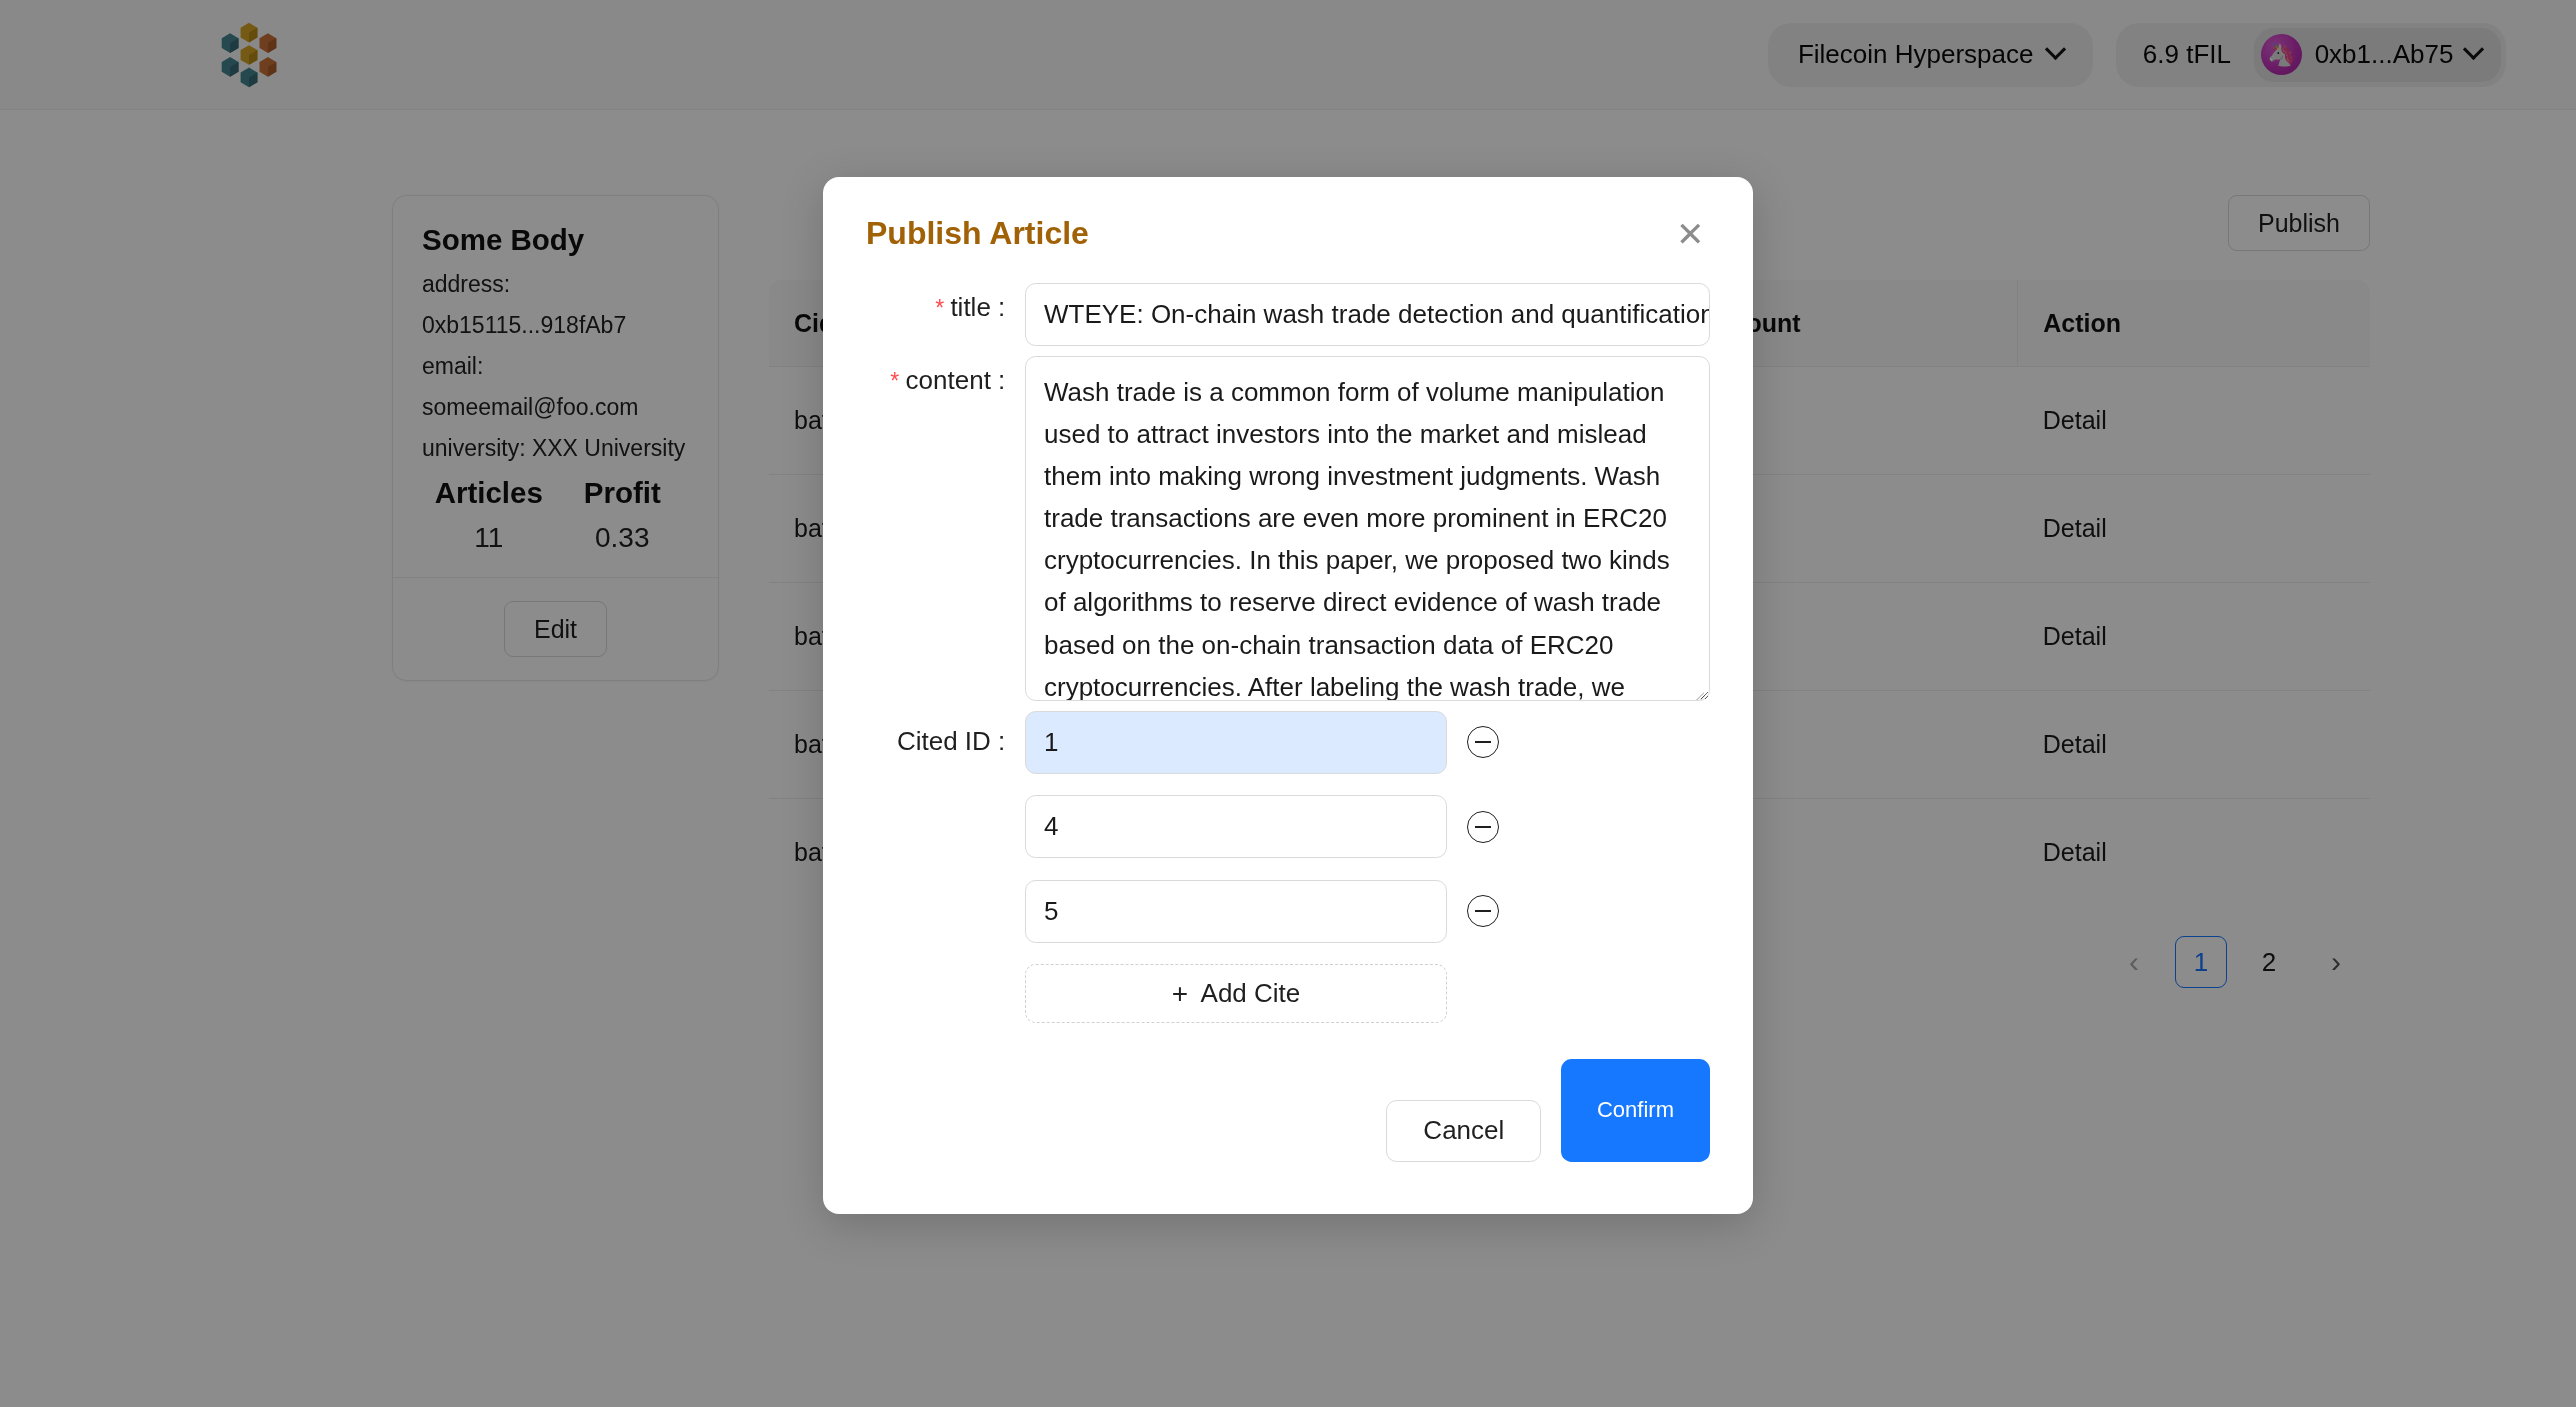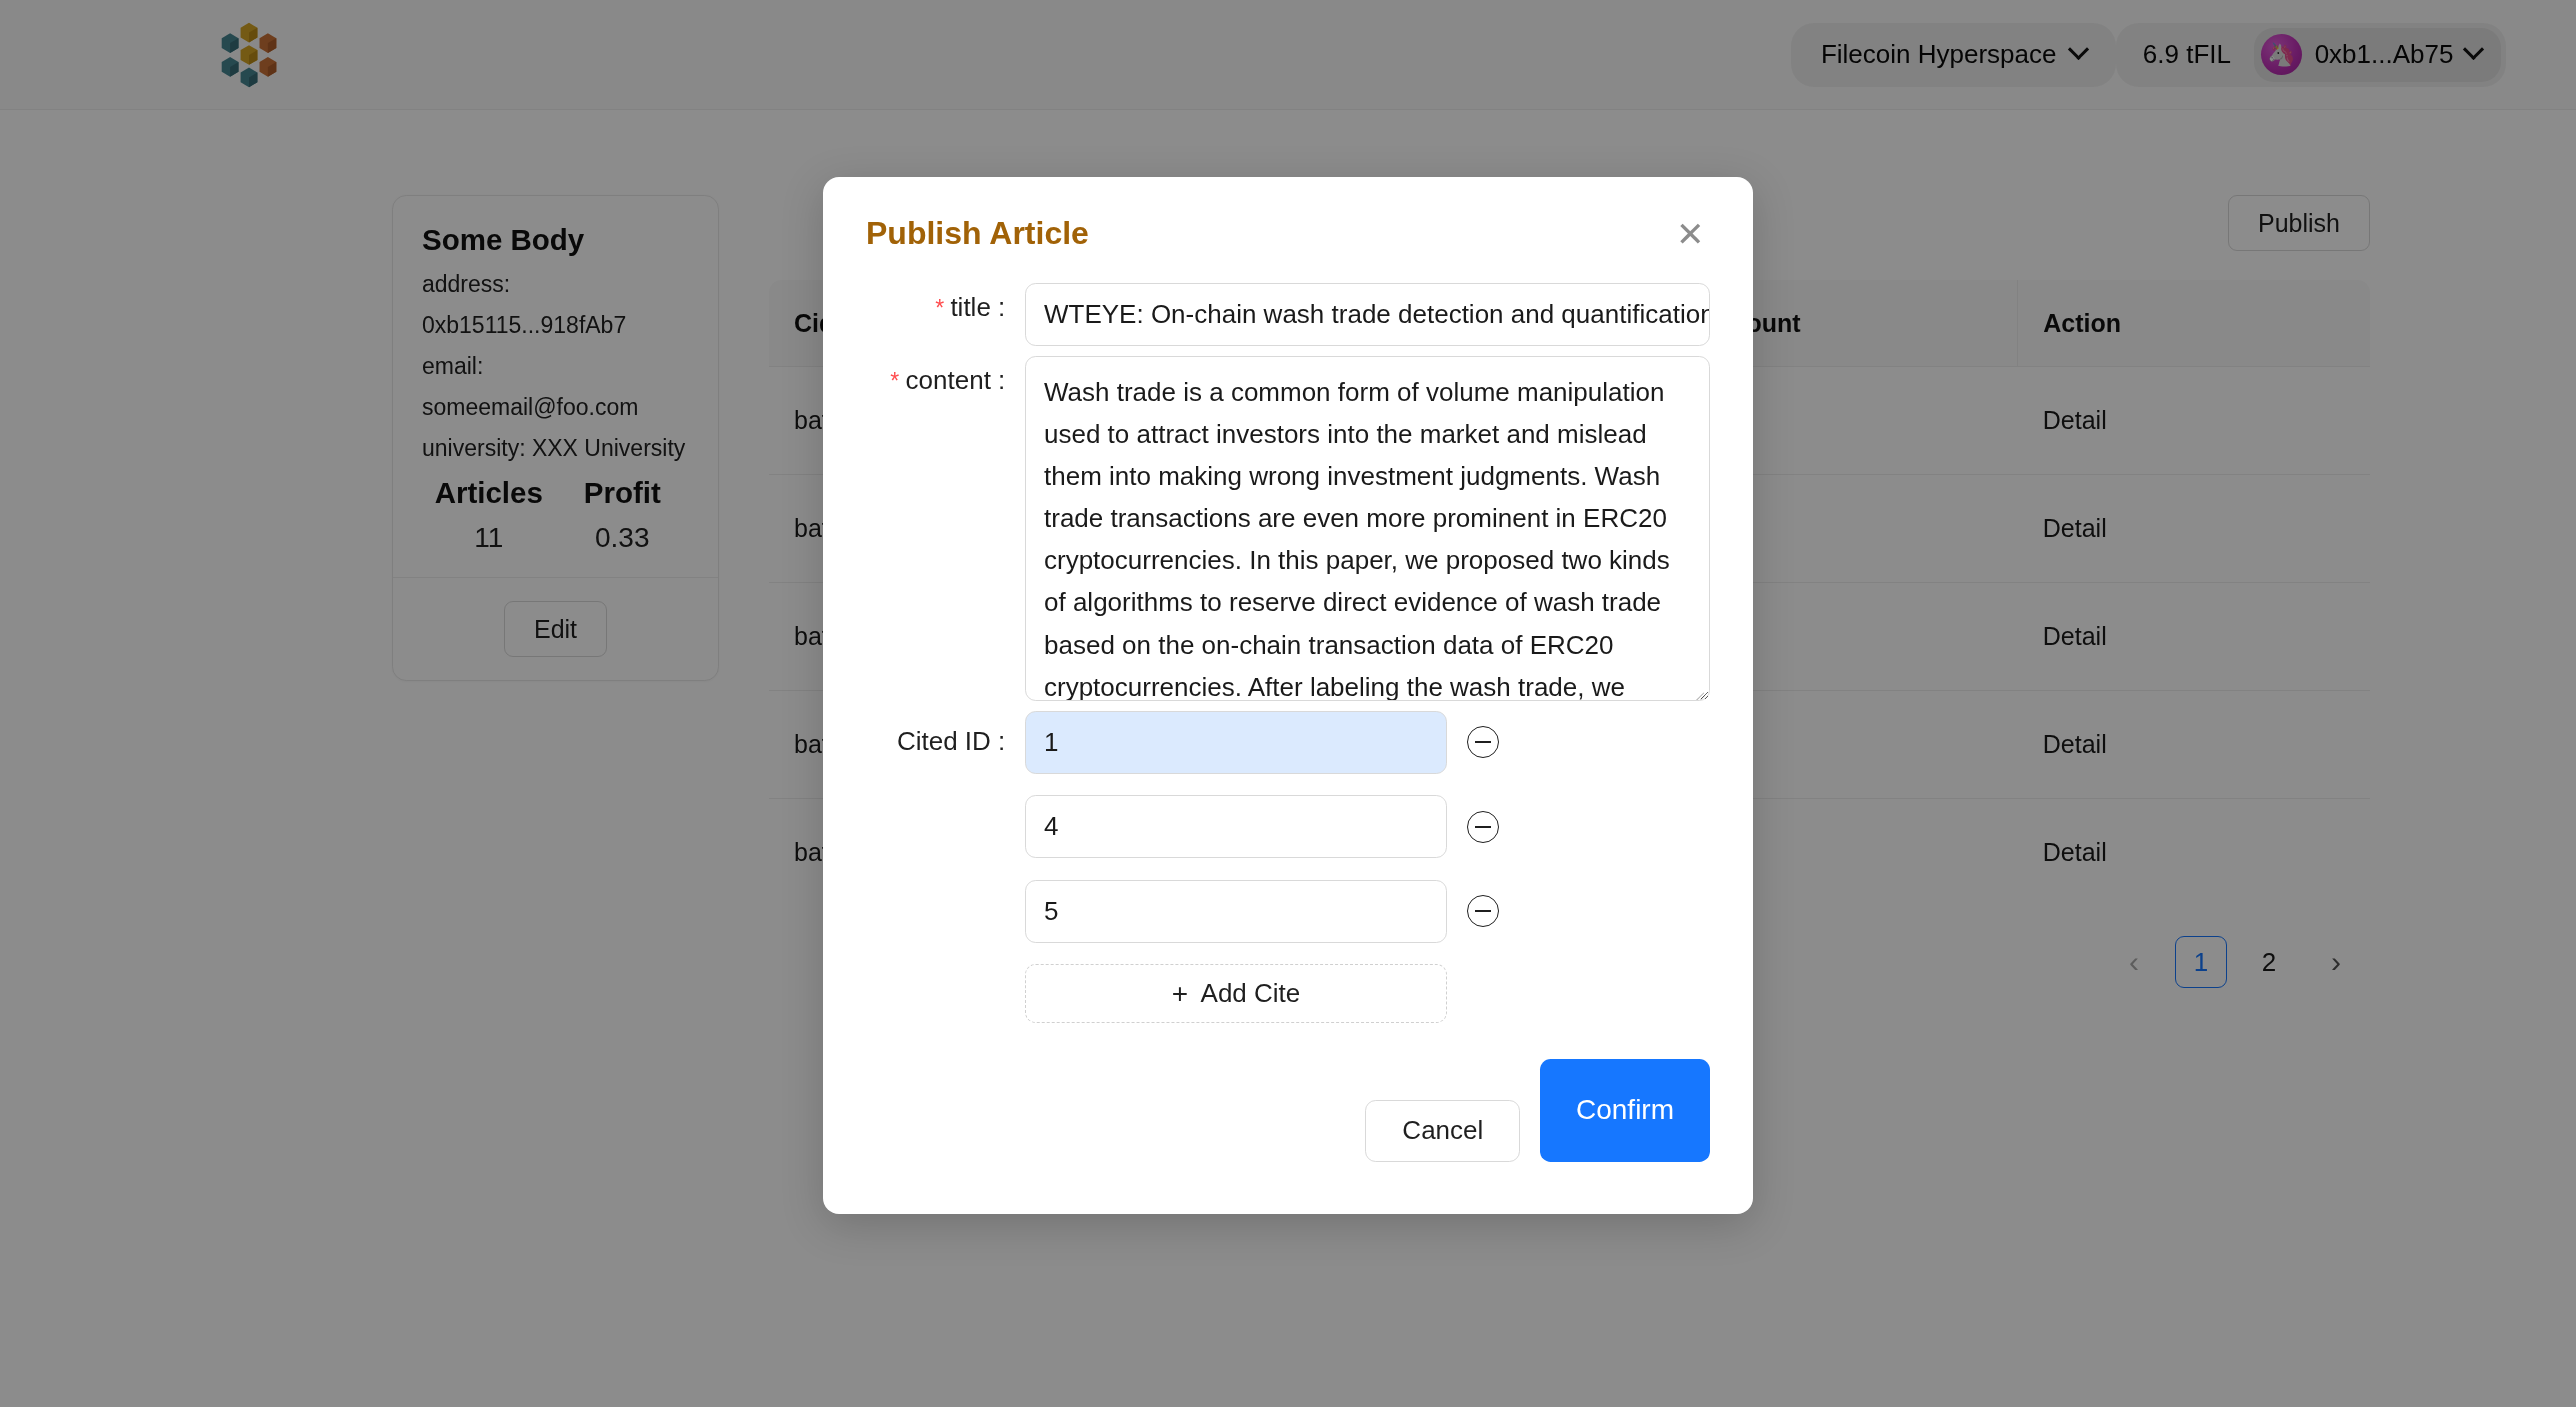--- a/index.html
+++ b/index.html
@@ -42,20 +42,21 @@
     height: 81px;
     display: flex;
     align-items: center;
     justify-content: center;
   }
 
   .header-right {
     margin-left: auto;
     display: flex;
     align-items: center;
+    gap: 23px;
   }
 
   .network-pill {
     background: #ededed;
     border-radius: 23px;
     height: 64px;
     display: flex;
     align-items: center;
     gap: 14.3px;
     padding: 0 30px;
@@ -425,21 +426,21 @@
     color: #1f1f1f;
     padding: 14.3px 36px;
     font-family: inherit;
     cursor: pointer;
     margin-top: 41px;
   }
   .btn-confirm {
     border: none;
     background: #1677ff;
     border-radius: 10.7px;
-    font-size: 28px;
+    font-size: 22px;
     color: #fff;
     padding: 15px 36px;
     font-family: inherit;
     cursor: pointer;
   }
 
   .cite-spacer { width: 159px; flex: none; }
 </style>
 </head>
 <body>

